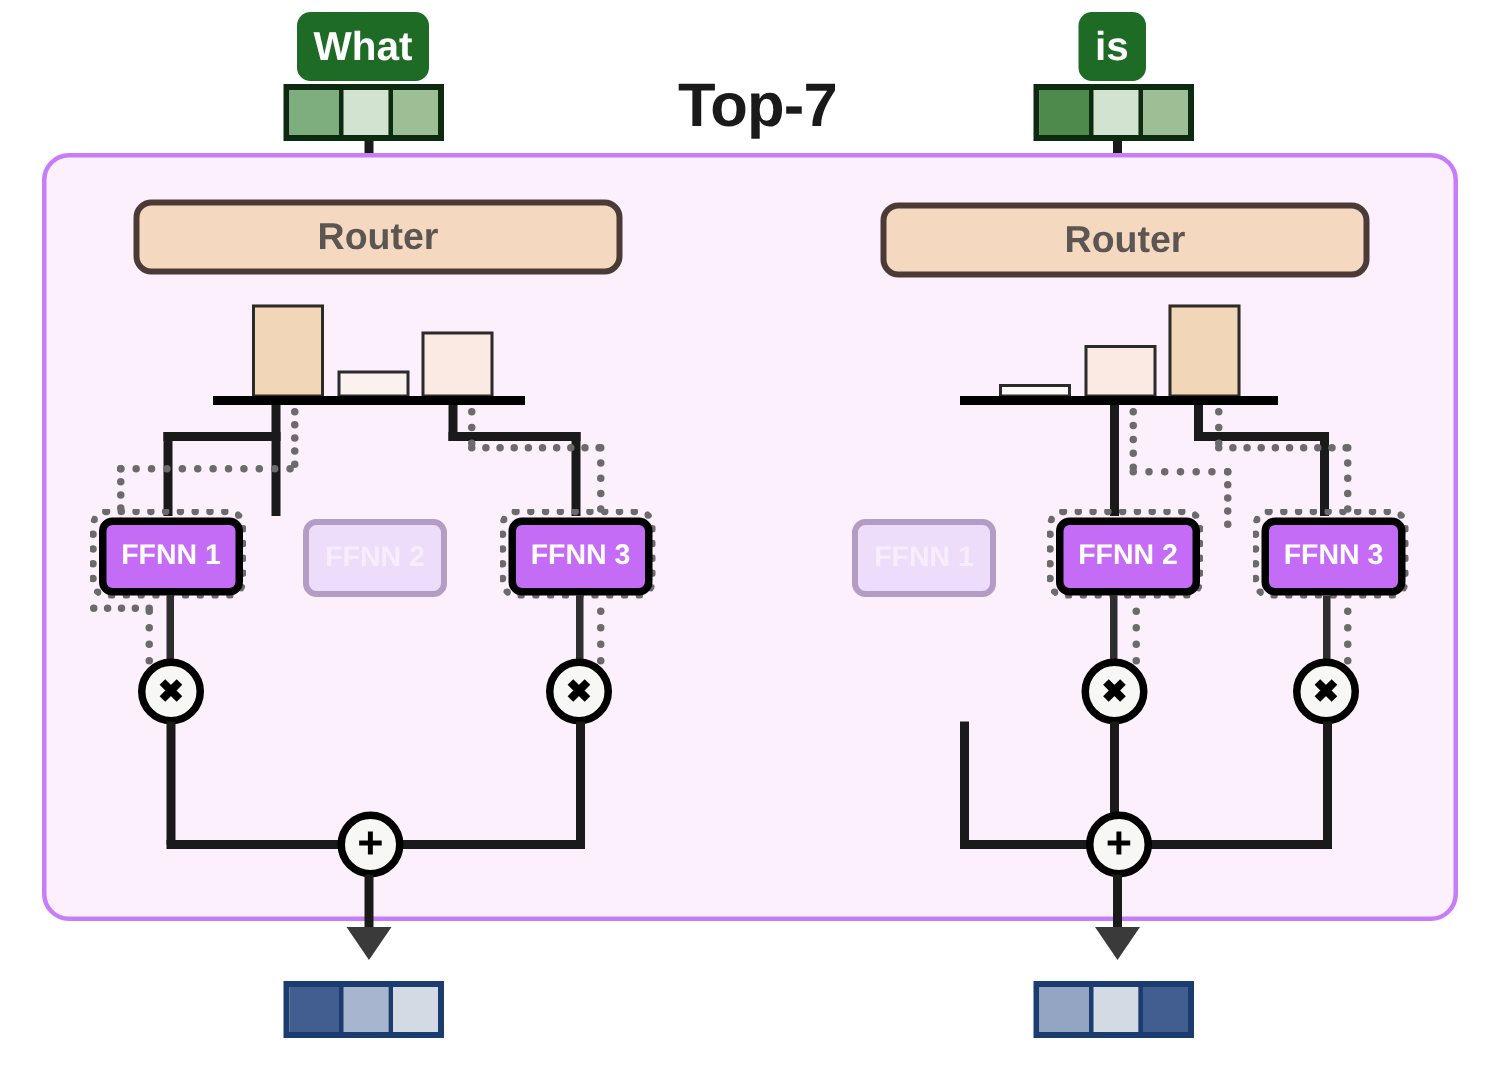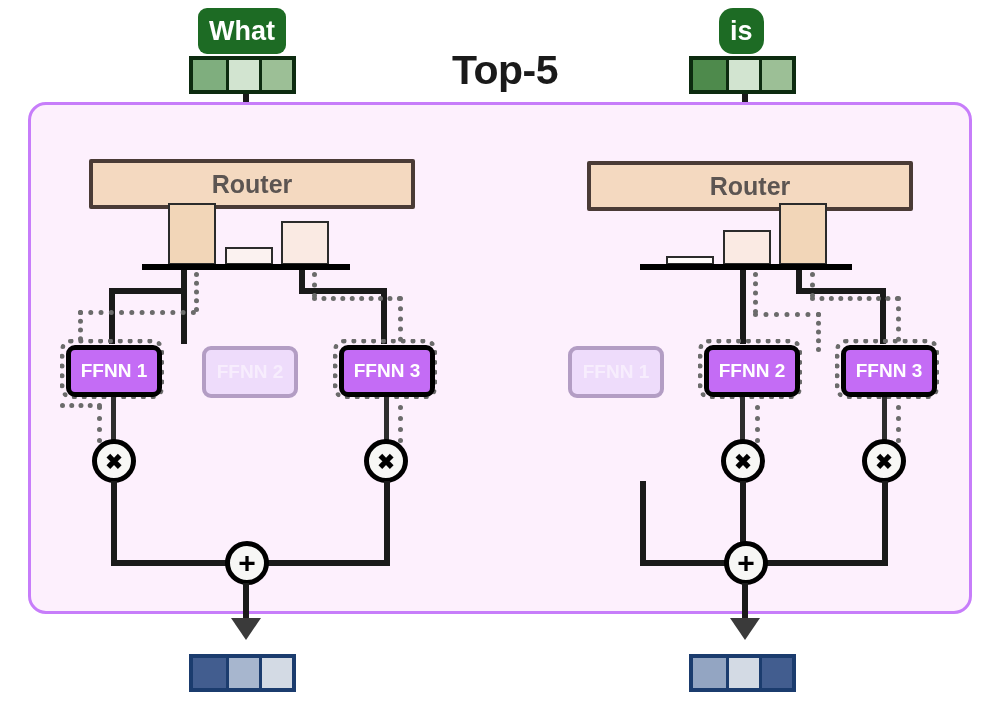--- a/index.html
+++ b/index.html
@@ -59,26 +59,25 @@
   .vec .cell { width: 33px; height: 100%; }
   .vec .cell + .cell { border-left: 3px solid #0d2b10; }
   .vec.blue .cell + .cell { border-left: 3px solid #1b3c6e; }
 
   
   .router {
     position: absolute;
     height: 50px;
     background: #f4d9c0;
     border: 4px solid #4a3b36;
-    border-radius: 2px;
+    border-radius: 12px;
     display: flex; align-items: center; justify-content: center;
     color: #5c5552;
     font-size: 25px;
     font-weight: 700;
-    margin-top: 26px;
   }
 
   
   .chartwrap { position: absolute; }
   .chart-base {
     position: absolute;
     height: 6px;
     background: #000000;
     bottom: 0; left: 0;
   }
@@ -147,33 +146,33 @@
     border-right: 15px solid transparent;
     border-top: 22px solid #3a3a3a;
   }
 </style>
 </head>
 <body>
 
 <div id="stage">
 
   <div class="title">
-    <span class="strong">Top-5</span>
+    <span class="strong">Top-7</span>
   </div>
 
   <div class="token-pill" style="left:198px; top:8px;">What</div>
 
   <div class="vec" style="left:189px; top:56px;">
     <div class="cell" style="background:#7fae7e"></div>
     <div class="cell" style="background:#d2e4d0"></div>
     <div class="cell" style="background:#9cbf96"></div>
   </div>
   <div class="wire v" style="left:243px; top:94px; height:42px;"></div>
 
-  <div class="token-pill" style="left:719px; top:8px;border-radius:14px;">is</div>
+  <div class="token-pill" style="left:719px; top:8px;">is</div>
 
   <div class="vec" style="left:689px; top:56px;">
     <div class="cell" style="background:#4e8a4c"></div>
     <div class="cell" style="background:#d2e4d0"></div>
     <div class="cell" style="background:#9cbf96"></div>
   </div>
   <div class="wire v" style="left:742px; top:94px; height:42px;"></div>
 
   <div class="moe-panel"></div>
 

